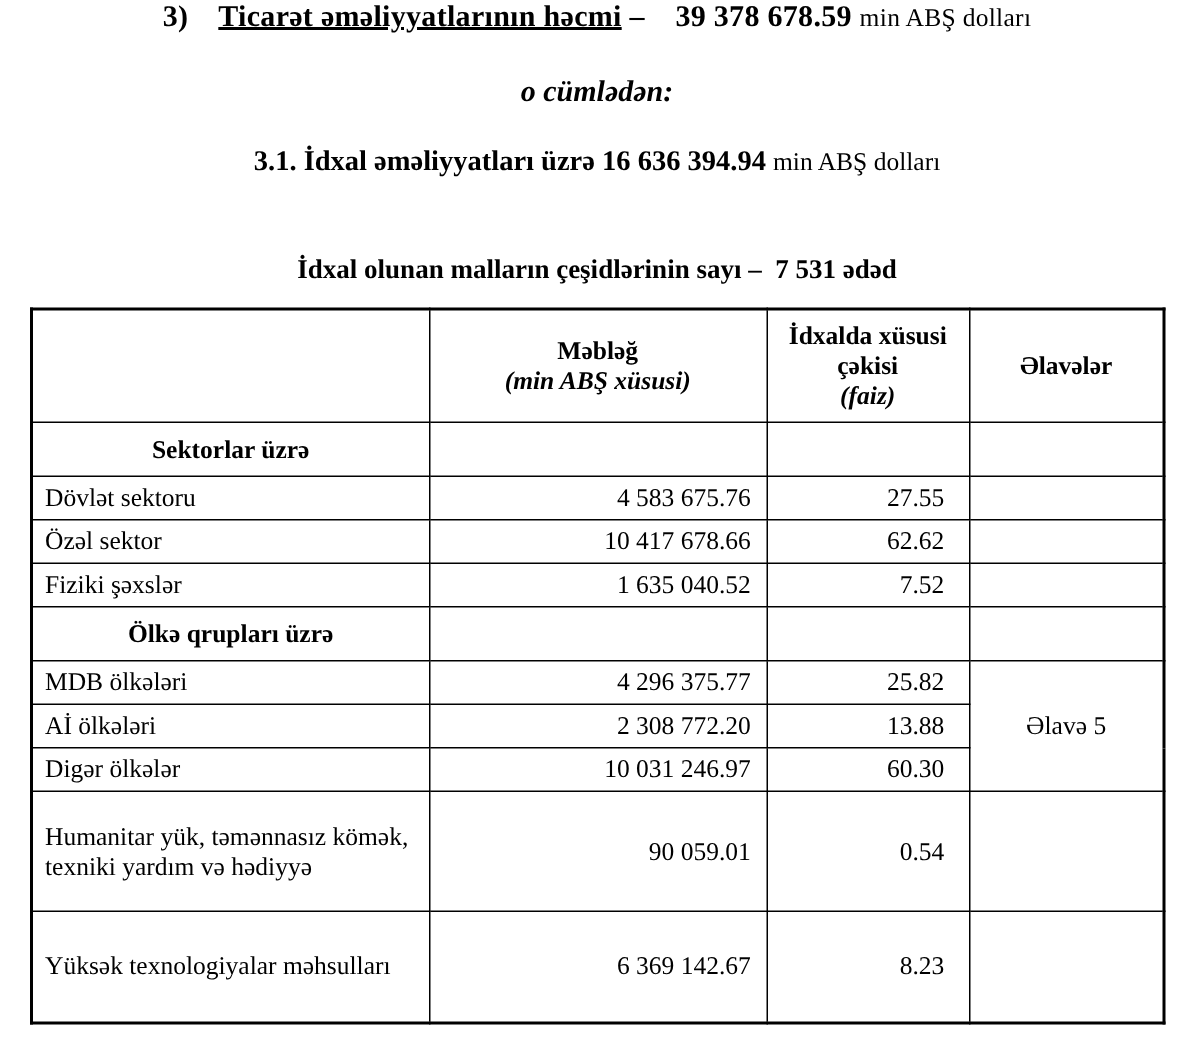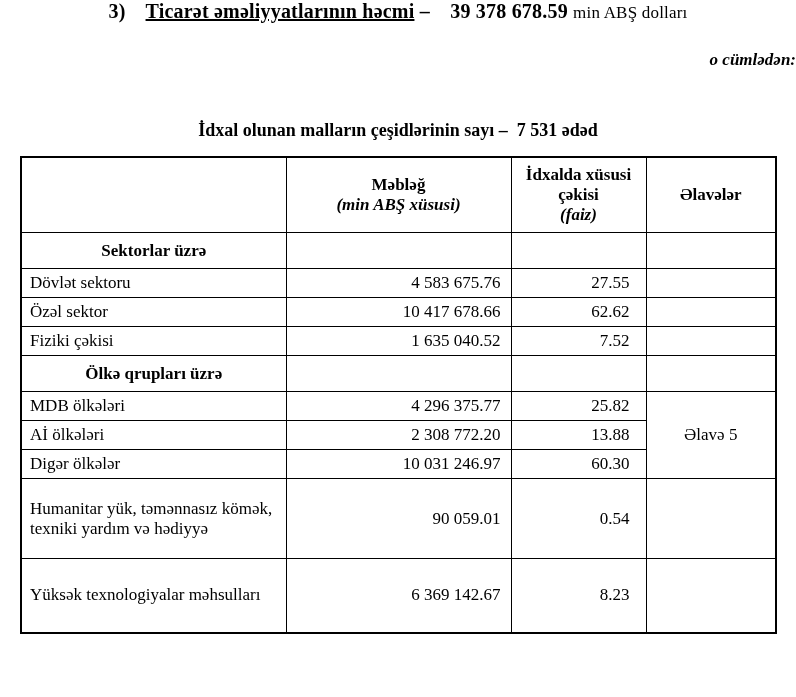--- a/index.html
+++ b/index.html
@@ -22,24 +22,23 @@
     font-size: 20px;
     font-weight: bold;
     letter-spacing: 0.2px;
   }
   .title3 .t-label { text-decoration: underline; }
   .title3 .t-unit { font-weight: normal; font-size: 17px; }
   .title3 .gap { display: inline-block; width: 10px; }
 
   .including {
     margin-top: 27px;
-    font-size: 17px;
+    font-size: 20px;
     font-weight: bold;
     font-style: italic;
-    text-align: right;
   }
 
   .line31 {
     margin-top: 24px;
     font-size: 19px;
     font-weight: bold;
   }
   .line31 .t-unit { font-weight: normal; font-size: 17px; }
 
   .table-caption {
@@ -97,20 +96,25 @@
     <span class="gap"></span>
     <span class="t-label">Ticarət əməliyyatlarının həcmi</span>
     <span>–</span>
     <span class="gap"></span>
     <span>39 378 678.59</span>
     <span class="t-unit">min ABŞ dolları</span>
   </div>
 
   <div class="including center">o cümlədən:</div>
 
+  <div class="line31 center">
+    <span>3.1.  İdxal əməliyyatları üzrə</span>
+    <span>16 636 394.94</span>
+    <span class="t-unit">min ABŞ dolları</span>
+  </div>
 
   <div class="table-caption center">
     <span>İdxal olunan malların çeşidlərinin sayı –</span><span class="cap-value">7 531 ədəd</span>
   </div>
 
   <table class="import-table">
     <colgroup>
       <col style="width:265px">
         <col style="width:225px">
         <col style="width:135px">
@@ -145,21 +149,21 @@
         <td class="c-share">27.55</td>
         <td></td>
       </tr>
       <tr class="data">
         <td class="c-label">Özəl sektor</td>
         <td class="c-amount">10 417 678.66</td>
         <td class="c-share">62.62</td>
         <td></td>
       </tr>
       <tr class="data">
-        <td class="c-label">Fiziki çəkisi</td>
+        <td class="c-label">Fiziki şəxslər</td>
         <td class="c-amount">1 635 040.52</td>
         <td class="c-share">7.52</td>
         <td></td>
       </tr>
       <tr class="sec">
         <td class="c-label">Ölkə qrupları üzrə</td>
         <td></td>
         <td></td>
         <td></td>
       </tr>

